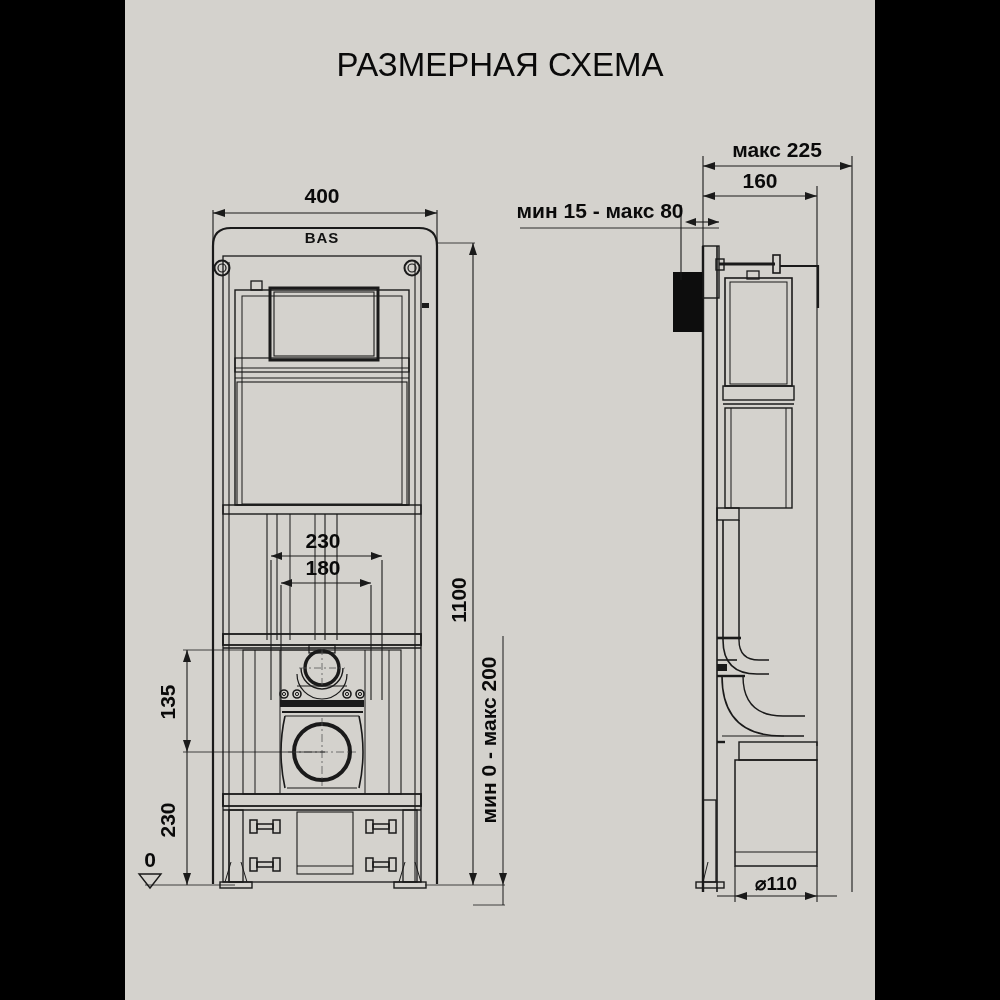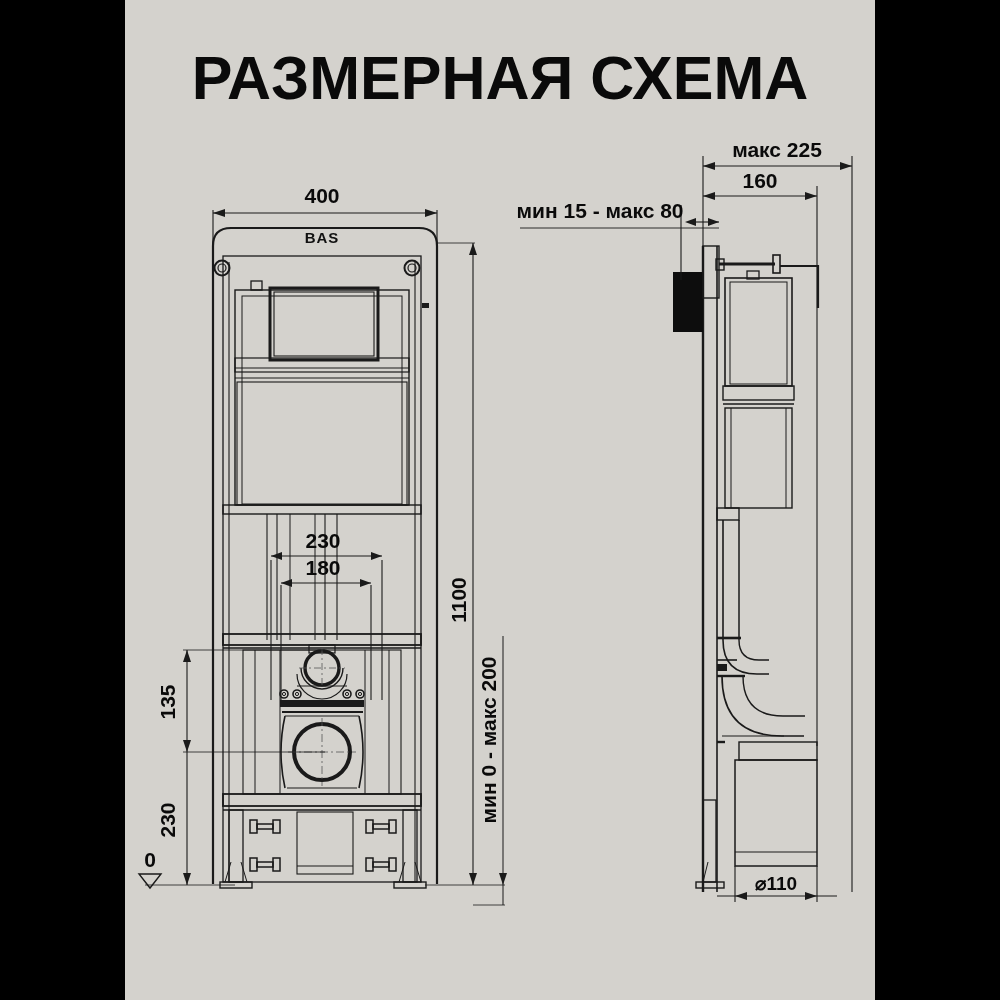--- a/index.html
+++ b/index.html
@@ -2,21 +2,21 @@
 <html><head>
 <meta charset="utf-8">
 <style>
   html,body{margin:0;padding:0;background:#000;}
   body{width:1000px;height:1000px;overflow:hidden;
        font-family:"Liberation Sans",sans-serif;}
   #root{position:relative;width:1000px;height:1000px;background:#000;}
   #sheet{position:absolute;left:125px;top:0;width:750px;height:1000px;
          background:#d4d2cd;}
   #title{position:absolute;left:0;top:48px;width:750px;text-align:center;
-         font-size:61px;font-weight:bold;color:#0a0a0a;letter-spacing:0px;
+         font-size:33px;font-weight:normal;color:#0a0a0a;letter-spacing:0px;
          line-height:1;white-space:nowrap;}
   svg{position:absolute;left:0;top:0;}
   .dimtxt{font-family:"Liberation Sans",sans-serif;font-weight:bold;
           font-size:21px;fill:#0a0a0a;}
   .dimtxt.sm{font-size:19px;}
   .logo{font-family:"Liberation Sans",sans-serif;font-weight:bold;
         font-size:15px;fill:#111;letter-spacing:1px;}
 </style>
 </head>
 <body>

